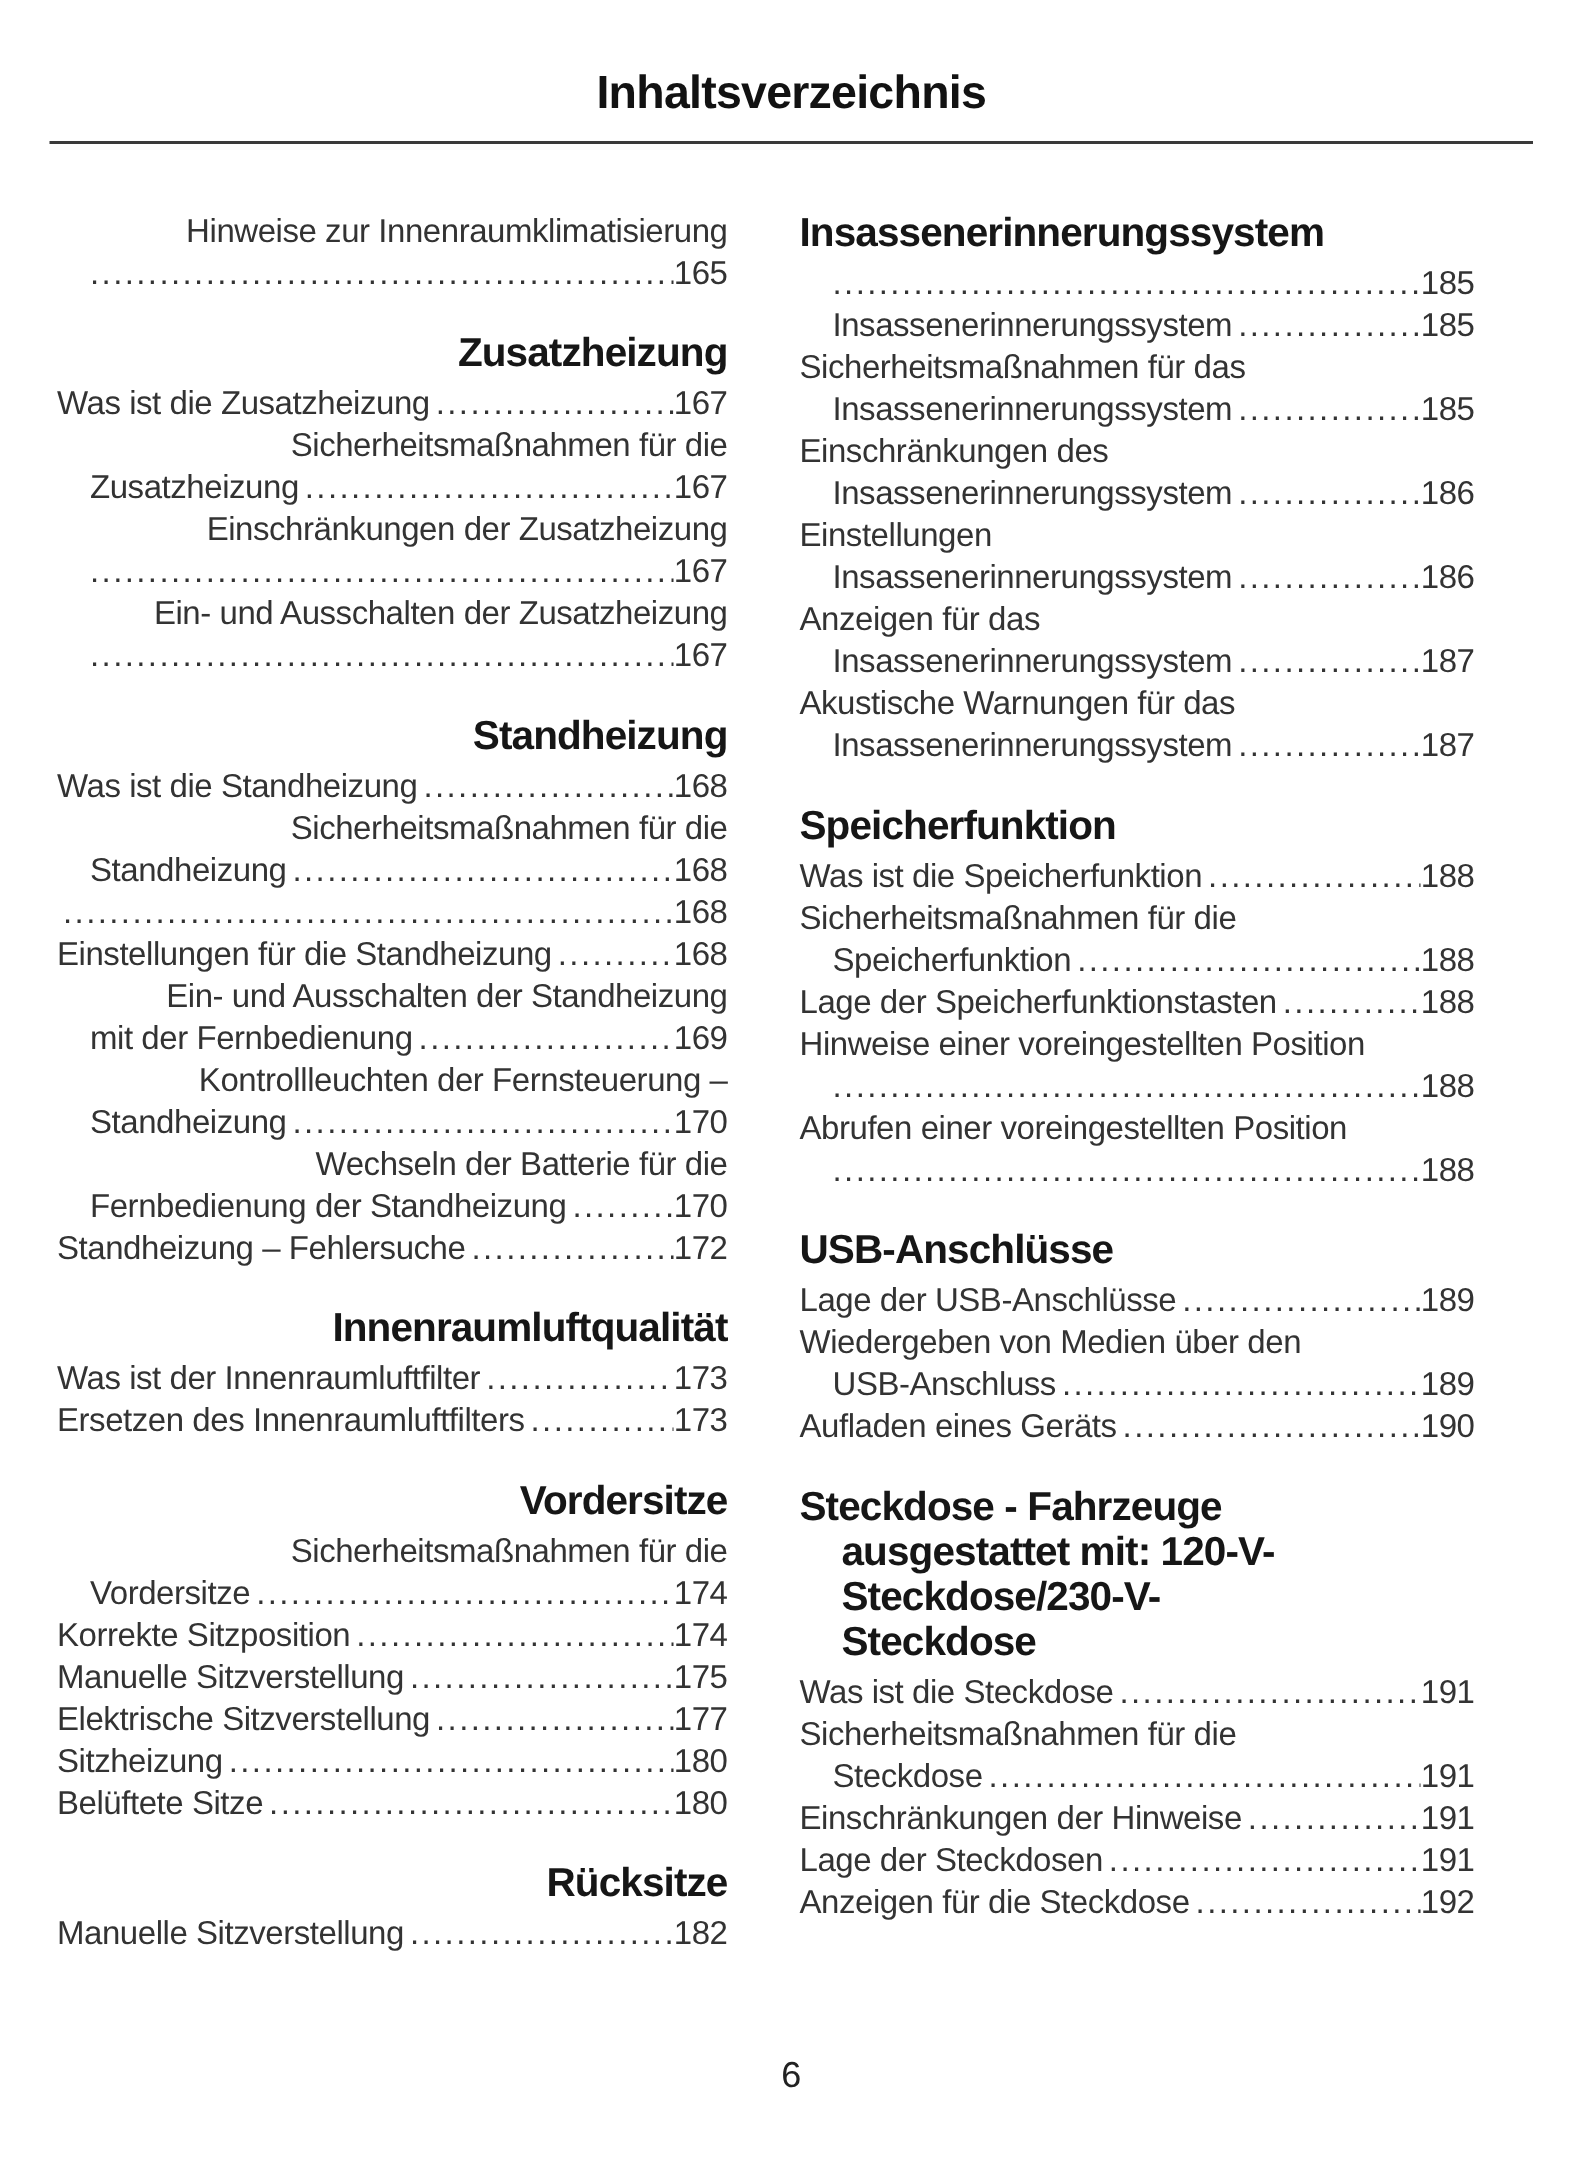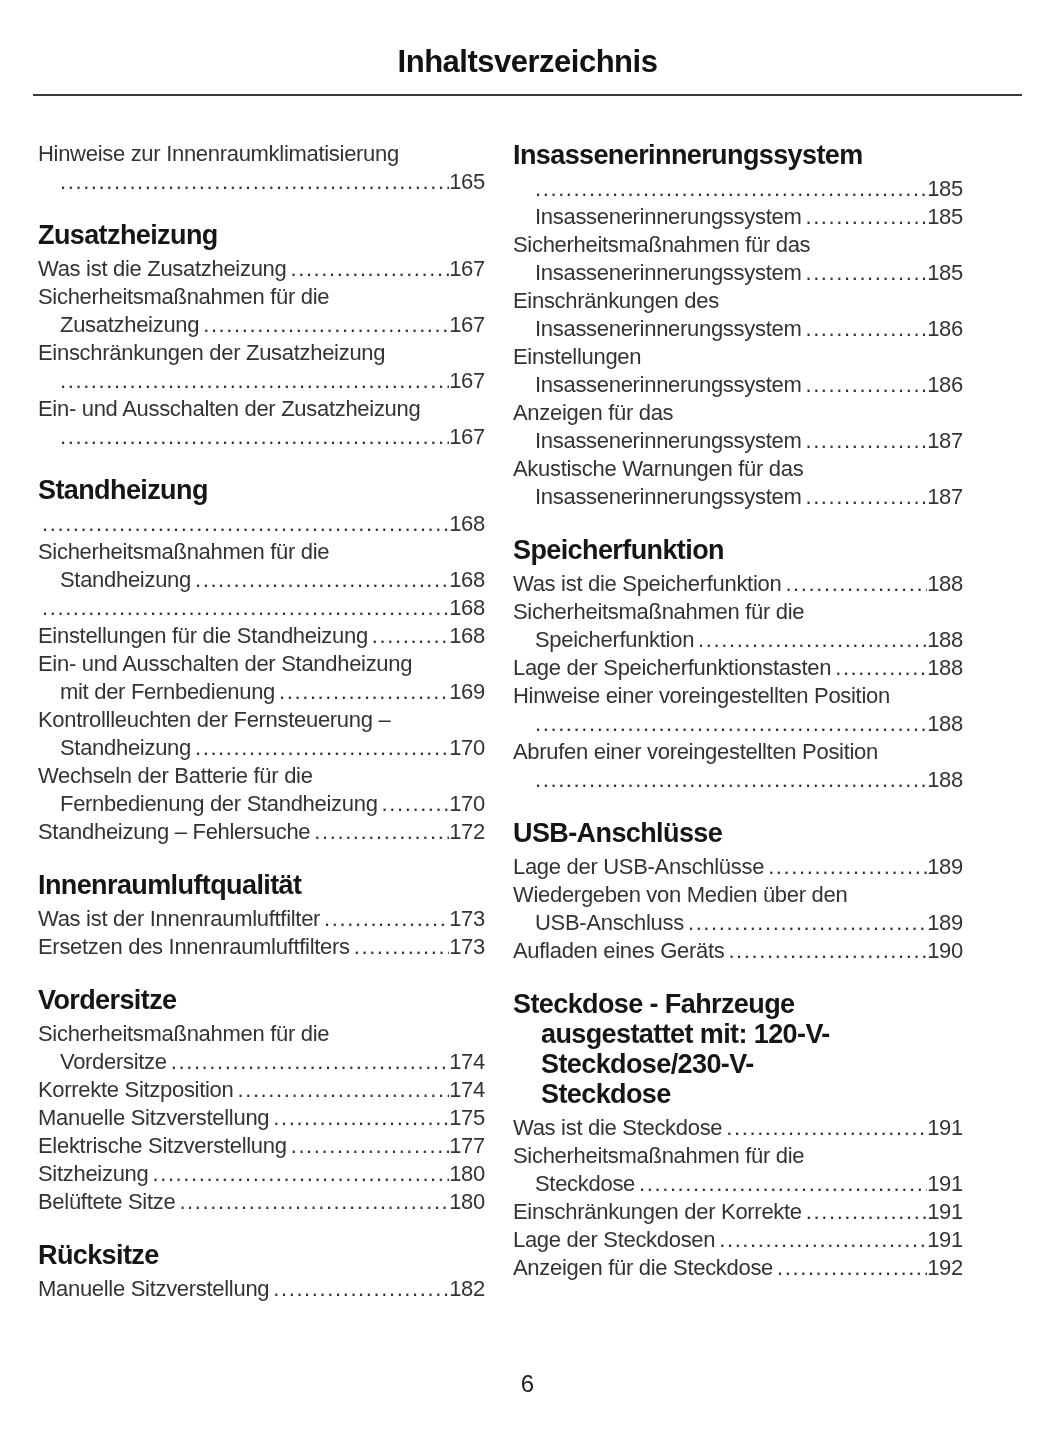--- a/index.html
+++ b/index.html
@@ -16,22 +16,22 @@
     text-align:center;
     font-size:31px;font-weight:800;letter-spacing:-0.5px;
     color:#121212;
   }
   .rule{
     border:none;border-top:2px solid #3a3a3a;
     margin:14px 33px 0 33px;height:0;
   }
   .columns{display:flex;padding-left:38px;margin-top:44px;}
   .col{display:block;}
-  .col-left{width:447px;}
-  .col-right{width:450px;margin-left:28px;}
+  .col-left{width:447px;text-align:right;}
+  .col-right{width:450px;margin-left:48px;}
   .toc-section{margin-top:24px;}
   .toc-section.first{margin-top:0;}
   .sec-heading{
     margin:0 0 5px 0;
     font-size:27px;font-weight:800;letter-spacing:-0.6px;
     color:#161616;line-height:30px;
   }
   .h-line{display:block;white-space:nowrap;}
   .h-cont{padding-left:28px;}
   .entry{margin:0;}
@@ -106,20 +106,21 @@
               <span class="epage">167</span>
             </div>
           </div>
         </section>
         <section class="toc-section">
           <h2 class="sec-heading">
             <span class="h-line">Standheizung</span>
           </h2>
           <div class="entry">
             <div class="lline">
+              <span class="etext">Was ist die Standheizung</span>
               <span class="dots">........................................................................................................................</span>
               <span class="epage">168</span>
             </div>
           </div>
           <div class="entry">
             <div class="eline">Sicherheitsmaßnahmen für die</div>
             <div class="lline cont">
               <span class="etext">Standheizung</span>
               <span class="dots">........................................................................................................................</span>
               <span class="epage">168</span>
@@ -397,21 +398,21 @@
           <div class="entry">
             <div class="eline">Sicherheitsmaßnahmen für die</div>
             <div class="lline cont">
               <span class="etext">Steckdose</span>
               <span class="dots">........................................................................................................................</span>
               <span class="epage">191</span>
             </div>
           </div>
           <div class="entry">
             <div class="lline">
-              <span class="etext">Einschränkungen der Korrekte</span>
+              <span class="etext">Einschränkungen der Hinweise</span>
               <span class="dots">........................................................................................................................</span>
               <span class="epage">191</span>
             </div>
           </div>
           <div class="entry">
             <div class="lline">
               <span class="etext">Lage der Steckdosen</span>
               <span class="dots">........................................................................................................................</span>
               <span class="epage">191</span>
             </div>

